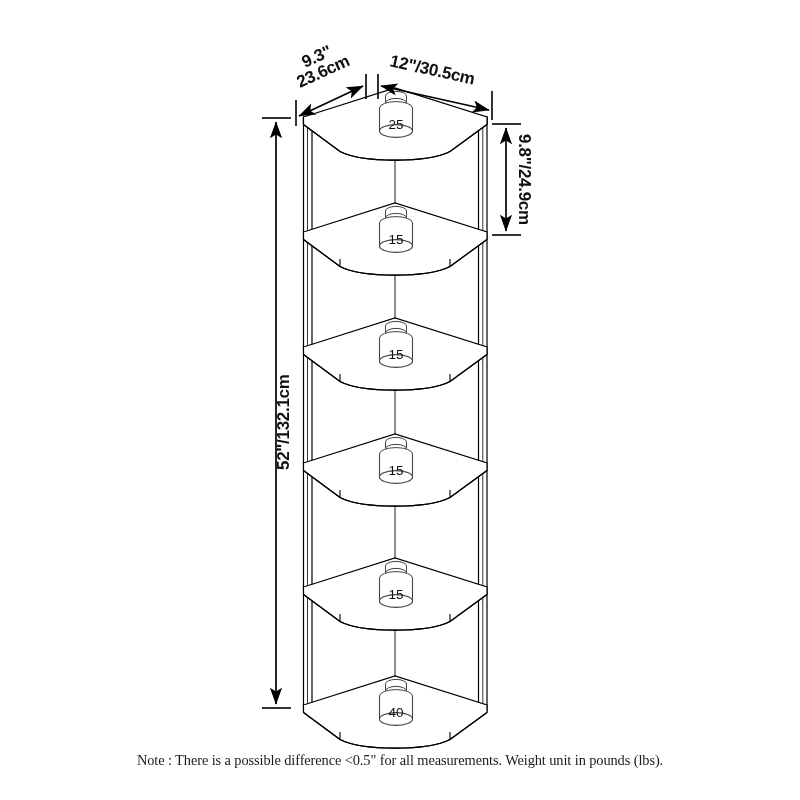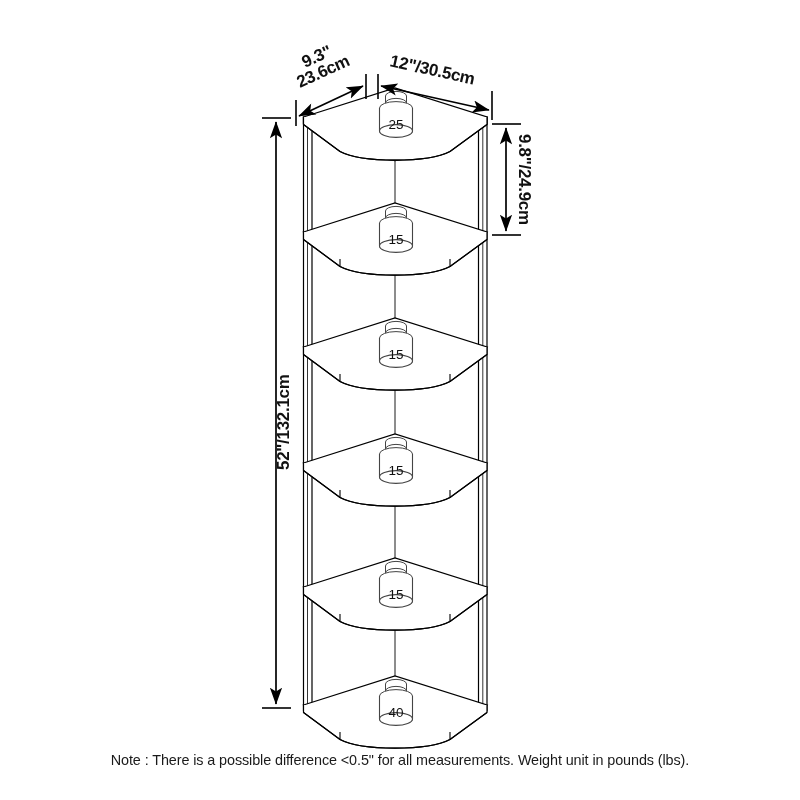--- a/index.html
+++ b/index.html
@@ -24,21 +24,21 @@
     display: block;
     width: 800px;
     height: 800px;
   }
   .note-bar {
     position: absolute;
     left: 0;
     top: 752px;
     width: 800px;
     text-align: center;
-    font-family: Liberation Sans, sans-serif;
+    font-family: Liberation Serif, serif;
     font-size: 14.4px;
     color: #1a1a1a;
     letter-spacing: -0.1px;
     white-space: nowrap;
   }
   text {
     font-family: "Liberation Sans", sans-serif;
     fill: #111111;
   }
   .dim-label {

